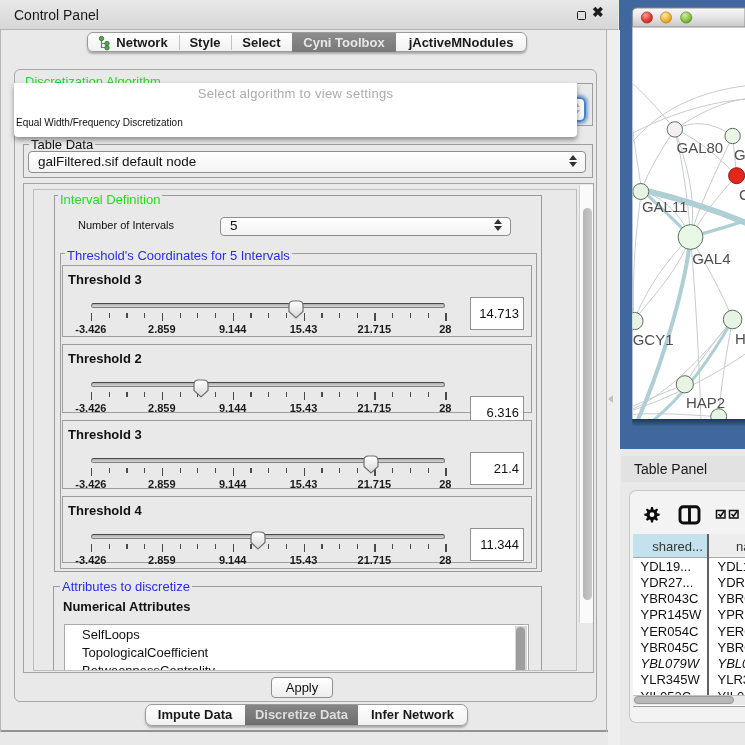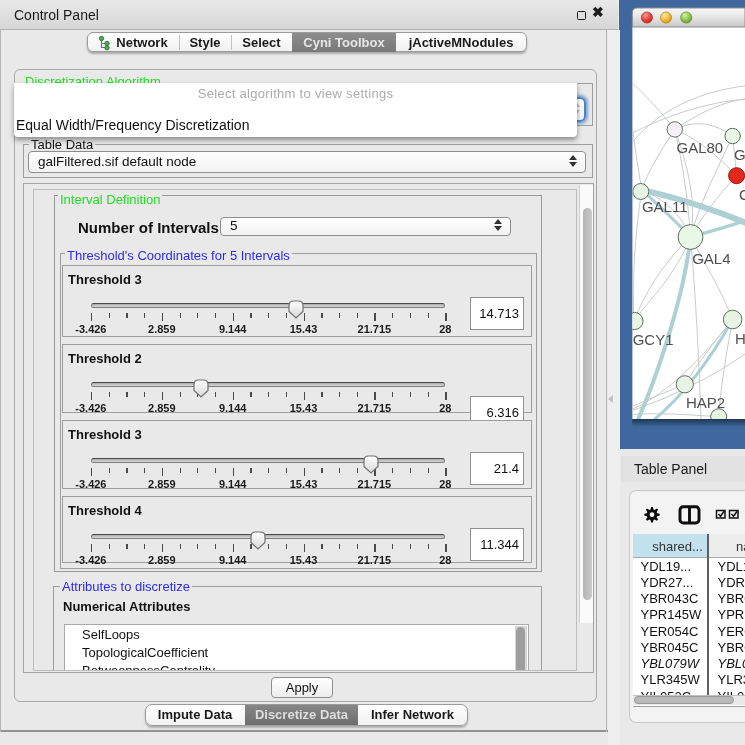--- a/index.html
+++ b/index.html
@@ -76,21 +76,21 @@
   color:#dedede; font-size:13px; font-weight:bold; text-align:center; line-height:20px; }
 .btab { position:absolute; top:0; height:20px; font-size:13px; font-weight:bold; color:#1a1a1a; text-align:center; line-height:20px; }
 #winbottom { left:0; top:730px; width:612px; height:2px; background:#939393; }
 #rightline { left:606px; top:30px; width:1px; height:702px; background:#b5b5b5; }
 
 
 #popup { left:14px; top:83px; width:563px; height:54px; background:#ffffff; border-radius:0 0 4px 4px;
   box-shadow:0 3px 5px rgba(80,80,80,0.6); }
 #popup .sel { position:absolute; left:0; right:0; top:2.5px; text-align:center; font-size:13px; letter-spacing:0.3px; color:#acacac; }
 #popup .manual { position:absolute; left:2px; top:18.5px; font-size:14px; font-weight:bold; color:#111; }
-#popup .equal { position:absolute; left:2px; top:33.5px; font-size:14px; color:#111; }
+#popup .equal { position:absolute; left:2px; top:33.5px; font-size:10px; color:#111; }
 
 
 #tpheader { left:621px; top:456px; width:124px; height:26px; background:#e2e2e2; }
 #tpheader span { position:absolute; left:13px; top:5px; font-size:14px; color:#1a1a1a; }
 #tablepanel { left:629px; top:490px; width:116px; height:233px; background:#f3f3f3;
   border:1px solid #c8c8c8; border-radius:7px 0 0 7px; border-right:none; }
 </style>
 </head>
 <body>
 <div id="app">
@@ -234,21 +234,21 @@
         <span class="dn"></span>
       </span>
   </div>
 
   <div id="scrollarea" class="abs">
     <div id="innerpanel">
 
       <div class="group" style="left:20px; top:5px; width:488px; height:377px; border-color:#9a9a9a;"></div>
       <div class="gtitle" style="left:24px; top:2px; color:#1fdf1f;">Interval Definition</div>
 
-      <div style="position:absolute; left:44px; top:29px; font-size:15px; font-weight:bold; color:#111;">Number of Intervals</div>
+      <div style="position:absolute; left:44px; top:29px; font-size:11px; font-weight:normal; color:#111;">Number of Intervals</div>
       <div class="combo" style="left:186px; top:27px; width:291px; height:19px;">
         <span class="ctext" style="top:0;">5</span>
         <span class="arrows" style="right:7px; top:1px;">
             <span class="up" style="border-bottom-width:5px;"></span>
             <span class="dn"></span>
           </span>
       </div>
 
       <div class="group" style="left:26px; top:63px; width:477px; height:316px;"></div>
       <div class="gtitle" style="left:31px; top:58px; color:#2b2bf0;">Threshold's Coordinates for 5 Intervals</div>

